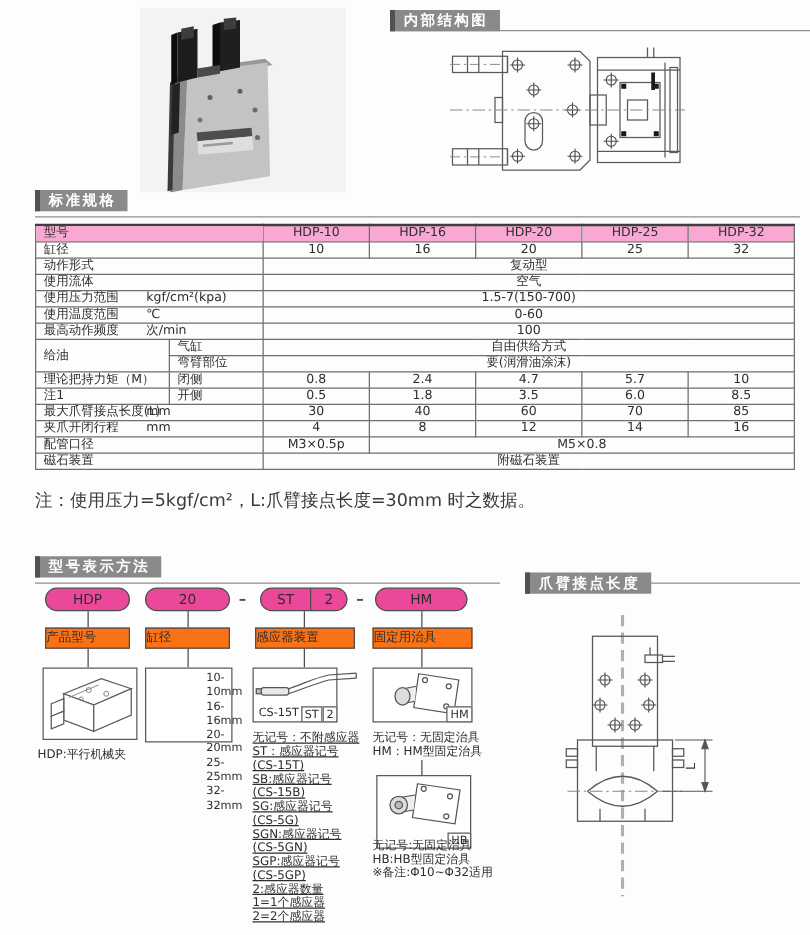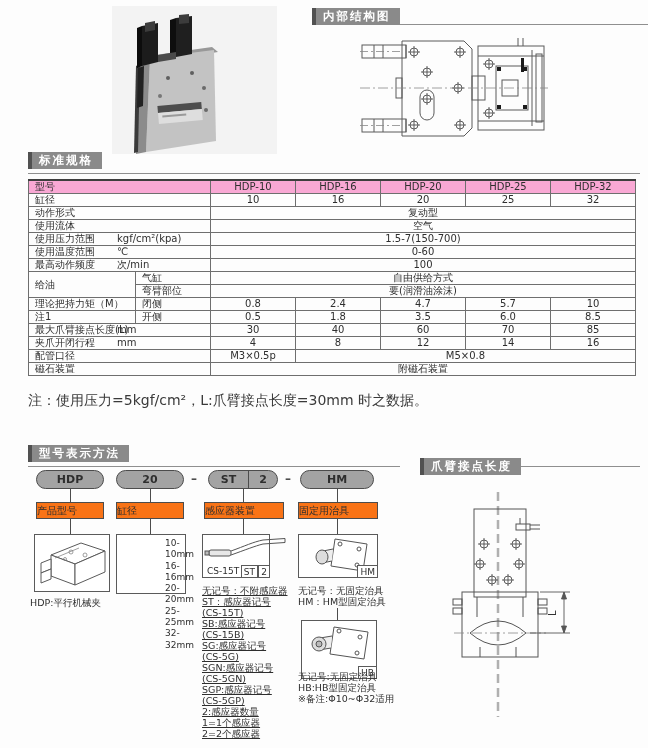--- a/index.html
+++ b/index.html
@@ -19,21 +19,21 @@
   table.spec td { border:1px solid #6e6e6e; height:13px; line-height:12px; padding:0 2px;
                   text-align:center; overflow:hidden; white-space:nowrap; }
   table.spec td.lbl { text-align:left; padding-left:6px; position:relative; }
   table.spec tr.hdr td { background:#f9a8d4; }
   table.spec .unit { position:absolute; left:88px; top:0; }
   table.spec .unit2 { position:absolute; left:72px; top:0;margin-left:36px; }
   .tbl-note { position:absolute; left:28px; top:392px; font-size:14px; color:#3a3a3a; }
 
   
   .pill { position:absolute; top:470px; height:19px; border:1px solid #4c4c4c; border-radius:10px;
-          background:#a3a3a3; font-size:11px; font-weight:bold; text-align:center; line-height:17px; }
+          background:#ec4899; font-size:11px; font-weight:normal; text-align:center; line-height:17px; }
   .pill-split { display:flex; }
   .pill-split span { display:block; line-height:17px; }
   .pill-split .a { flex:1.4; border-right:1px solid #4c4c4c; }
   .pill-split .b { flex:1; }
   .pill-dash { position:absolute; top:472px; font-size:12px; font-weight:bold; color:#4c4c4c; }
   .vline { position:absolute; width:1px; background:#4c4c4c; }
   .mbox { position:absolute; top:502px; height:17px; border:1px solid #4c4c4c; background:#f97316;
           font-size:10px; text-align:left; line-height:15px; }
   .imgbox { position:absolute; border:1px solid #5a5a5a; background:#fff; }
   .bore-list { padding:3px 0 0 13px; }

